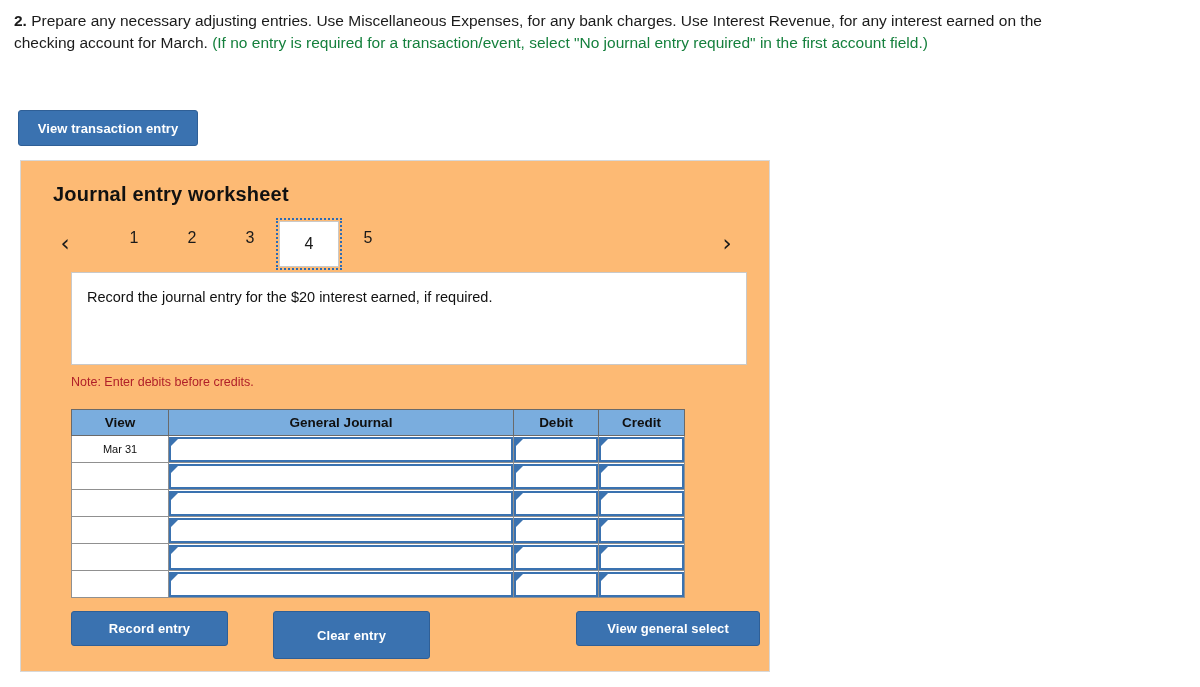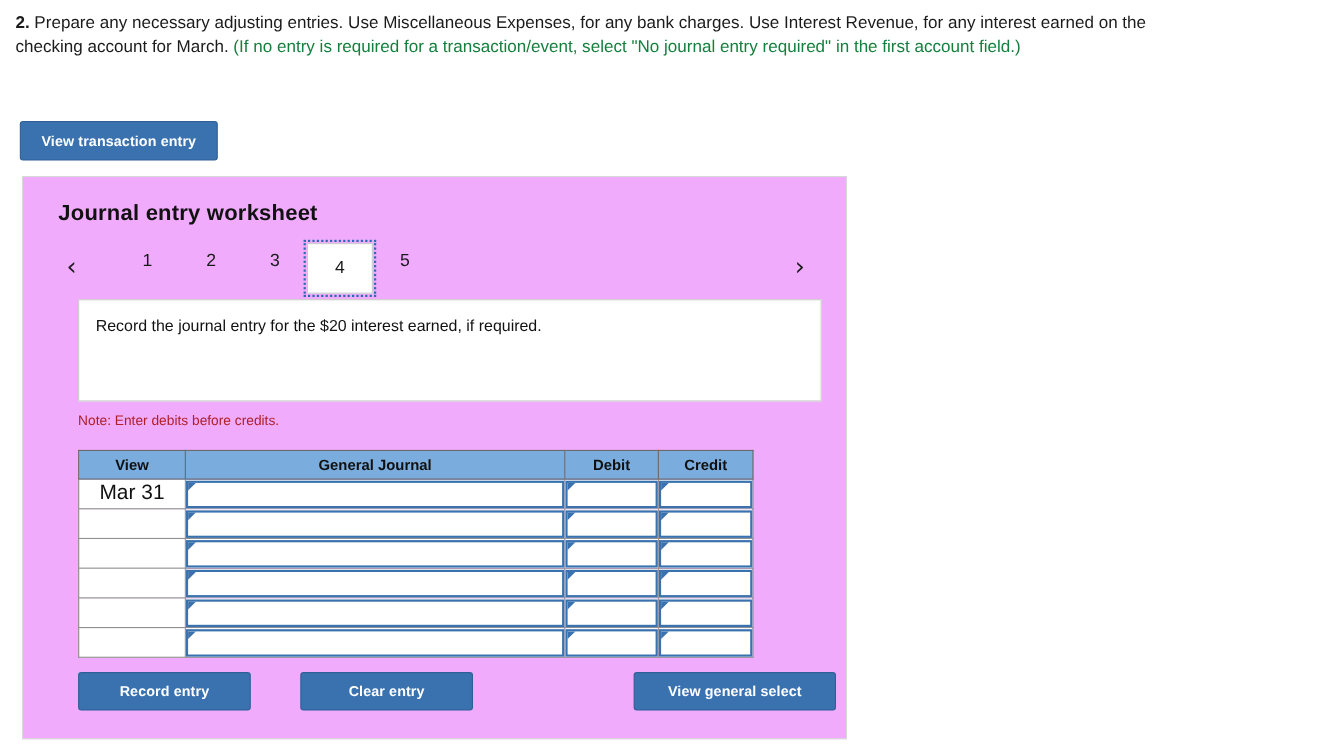--- a/index.html
+++ b/index.html
@@ -44,21 +44,21 @@
     left: 18px; top: 110px;
     height: 36px;
     width: 180px;
   }
 
   
   .panel {
     position: absolute;
     left: 20px; top: 160px;
     width: 750px; height: 512px;
-    background: #f0abfc;
+    background: #fdba74;
     border: 1px solid #d8d8d8;
   }
 
   .panel-title {
     position: absolute;
     left: 32px; top: 22px;
     font-size: 20px;
     font-weight: bold;
     color: #111111;
     letter-spacing: .2px;
@@ -162,21 +162,21 @@
     padding: 0;
     vertical-align: middle;
   }
   .col-date  { width: 97px; }
   .col-gj    { width: 345px; }
   .col-debit { width: 85px; }
   .col-credit{ width: 86px; }
 
   td.date-cell {
     text-align: center;
-    font-size: 19px;
+    font-size: 11px;
     color: #101010;
     margin-left: 18px;
   }
 
   
   td.inputcell { position: relative; padding: 0; border: 1px solid #909090; }
   .cellbox {
     position: relative;
     margin: 0;
     height: 25px;
@@ -196,21 +196,21 @@
 
   
   #record-entry {
     position: absolute;
     left: 50px; top: 450px;
     width: 157px; height: 35px;
   }
   #clear-entry {
     position: absolute;
     left: 252px; top: 450px;
-    width: 157px; height: 35px;
+    width: 157px; height: 48px;
   }
   #view-general-journal {
     position: absolute;
     left: 555px; top: 450px;
     width: 184px; height: 35px;
   }
 </style>
 </head>
 <body>
 

